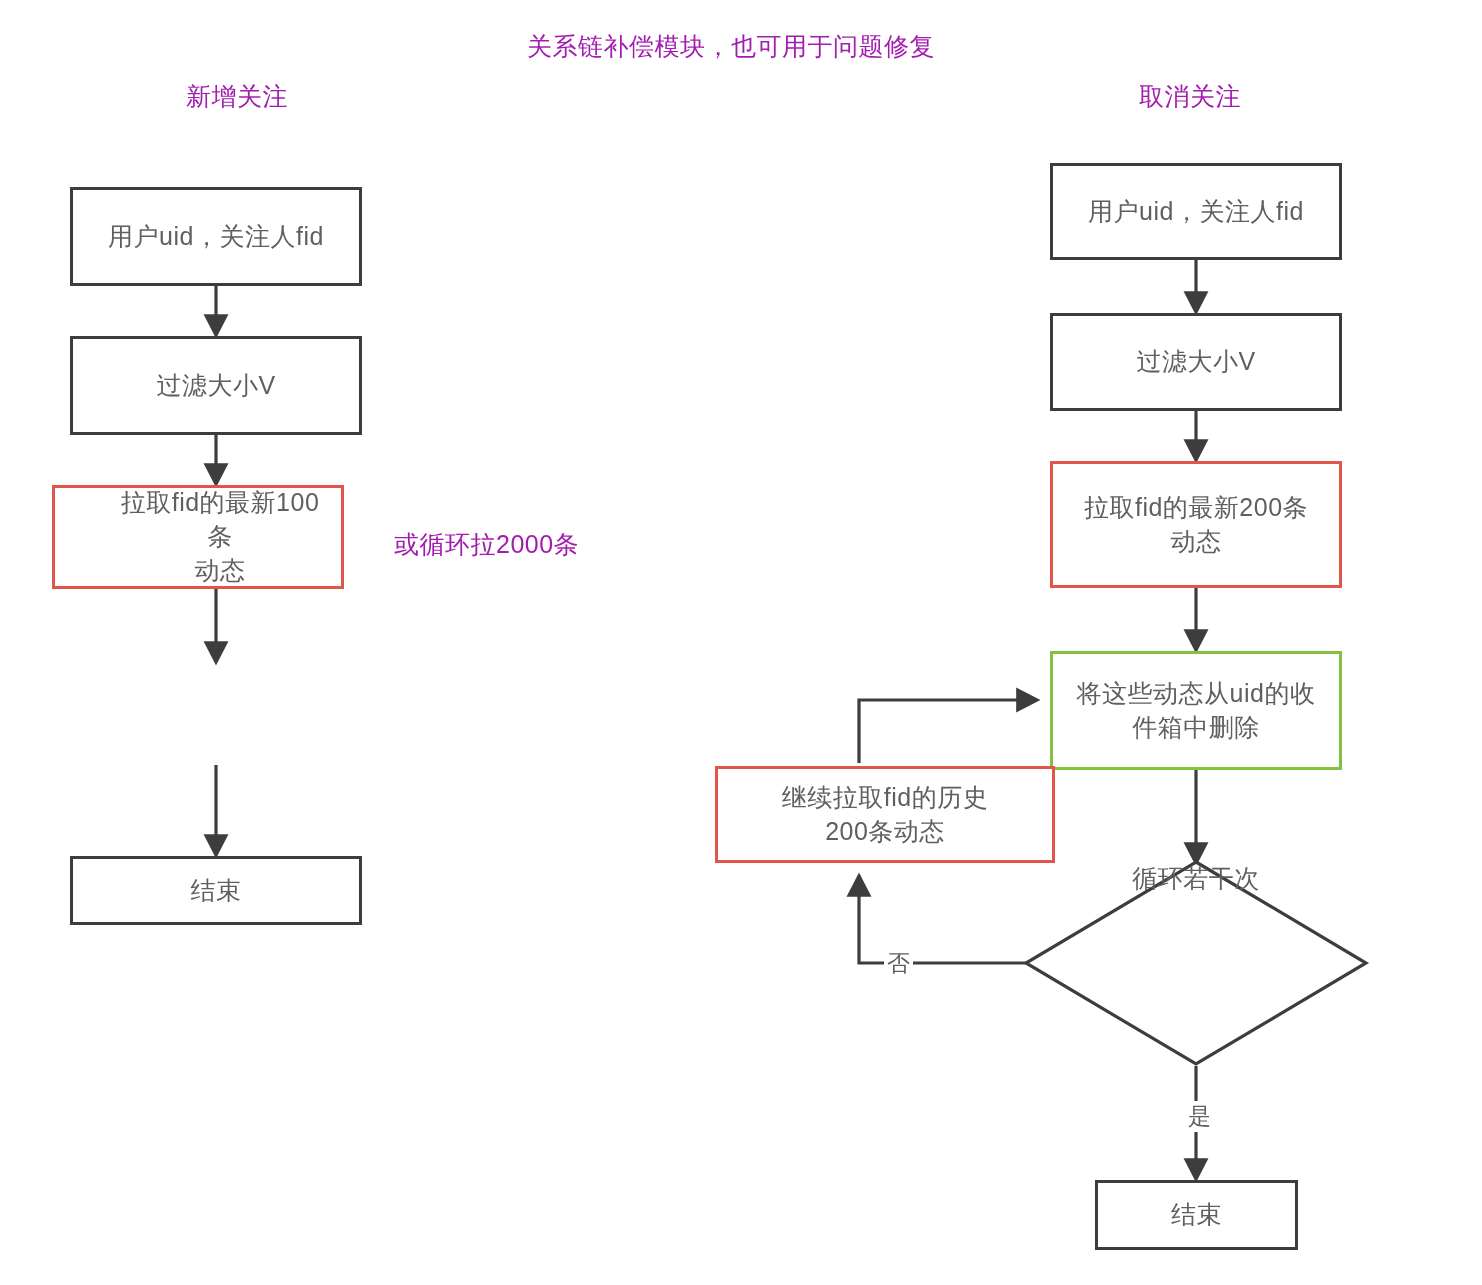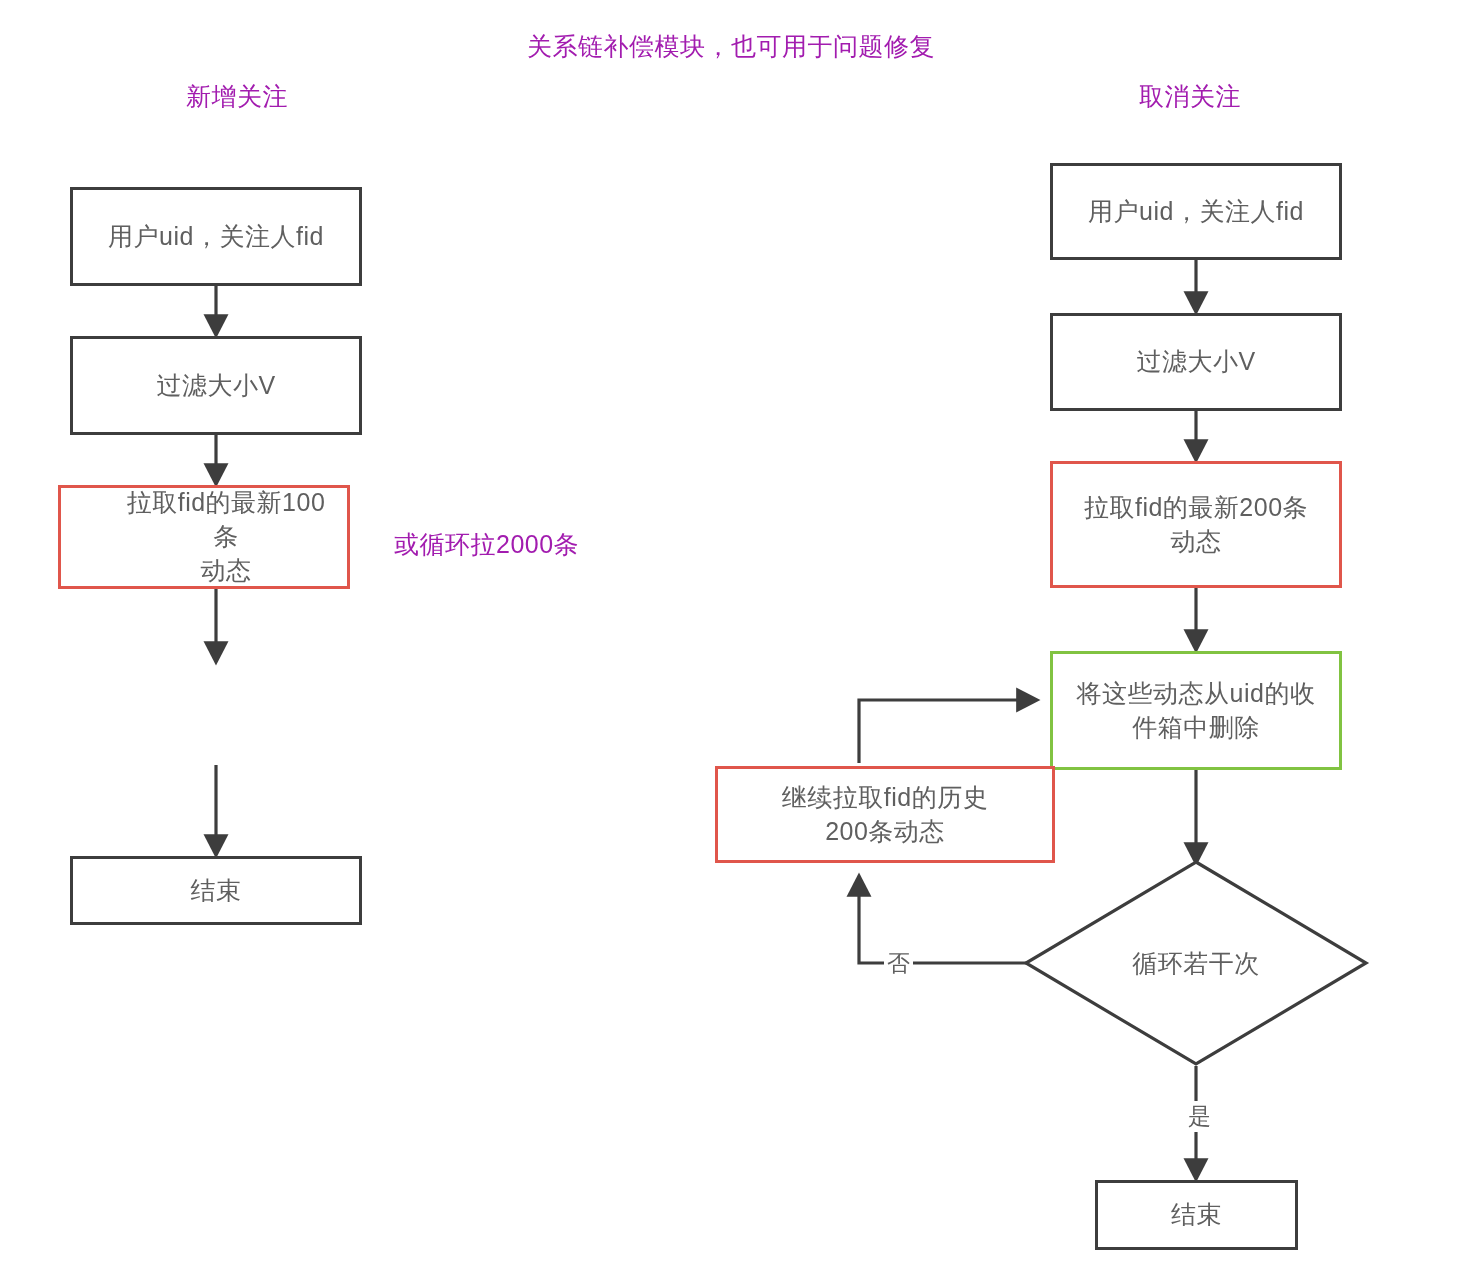--- a/index.html
+++ b/index.html
@@ -50,21 +50,20 @@
     border-color: #81c341;
   }
   .node-label {
     white-space: pre-line;
     padding: 0 12px;
   }
   .diamond-wrap {
     position: absolute;
     z-index: 2;
     display: flex;
-    align-items: center;
     justify-content: center;
   }
   .diamond-label {
     position: relative;
     z-index: 4;
     font-size: 25px;
     color: #5f5f5f;
     letter-spacing: 0.5px;
   }
   .free-text {
@@ -129,21 +128,21 @@
   <div class="free-text col-head" style="left:1139px; top:80px;">取消关注</div>
 
   <div class="node rect" style="left:70px; top:187px; width:292px; height:99px;">
     <span class="node-label">用户uid，关注人fid</span>
   </div>
 
   <div class="node rect" style="left:70px; top:336px; width:292px; height:99px;">
     <span class="node-label">过滤大小V</span>
   </div>
 
-  <div class="node rect red" style="left:58px; top:485px; width:292px; height:104px;padding-left:44px;">
+  <div class="node rect red" style="left:52px; top:485px; width:292px; height:104px;padding-left:44px;">
     <span class="node-label">拉取fid的最新100条
 动态</span>
   </div>
 
 
   <div class="node rect" style="left:70px; top:856px; width:292px; height:69px;">
     <span class="node-label">结束</span>
   </div>
 
   <div class="free-text" style="left:394px; top:528px;">或循环拉2000条</div>

